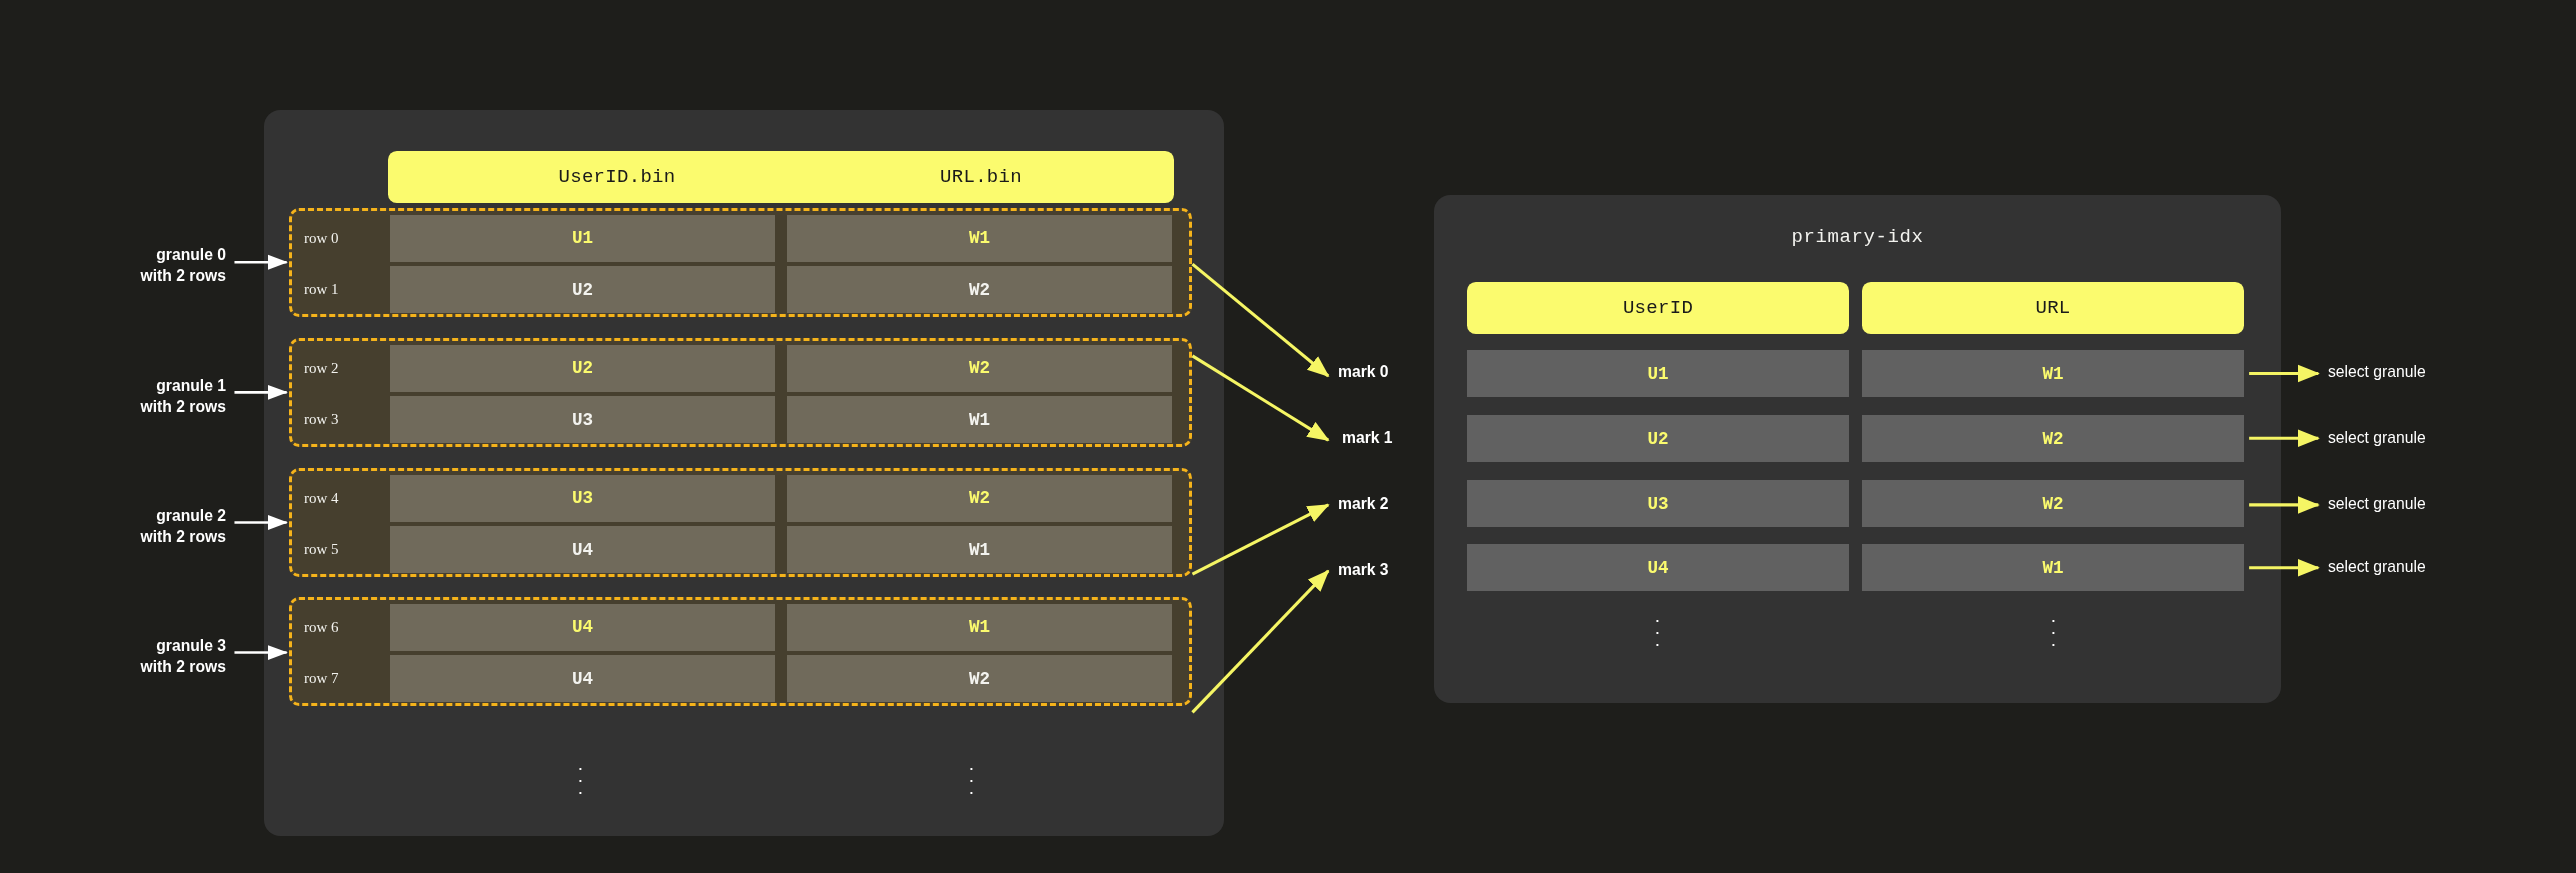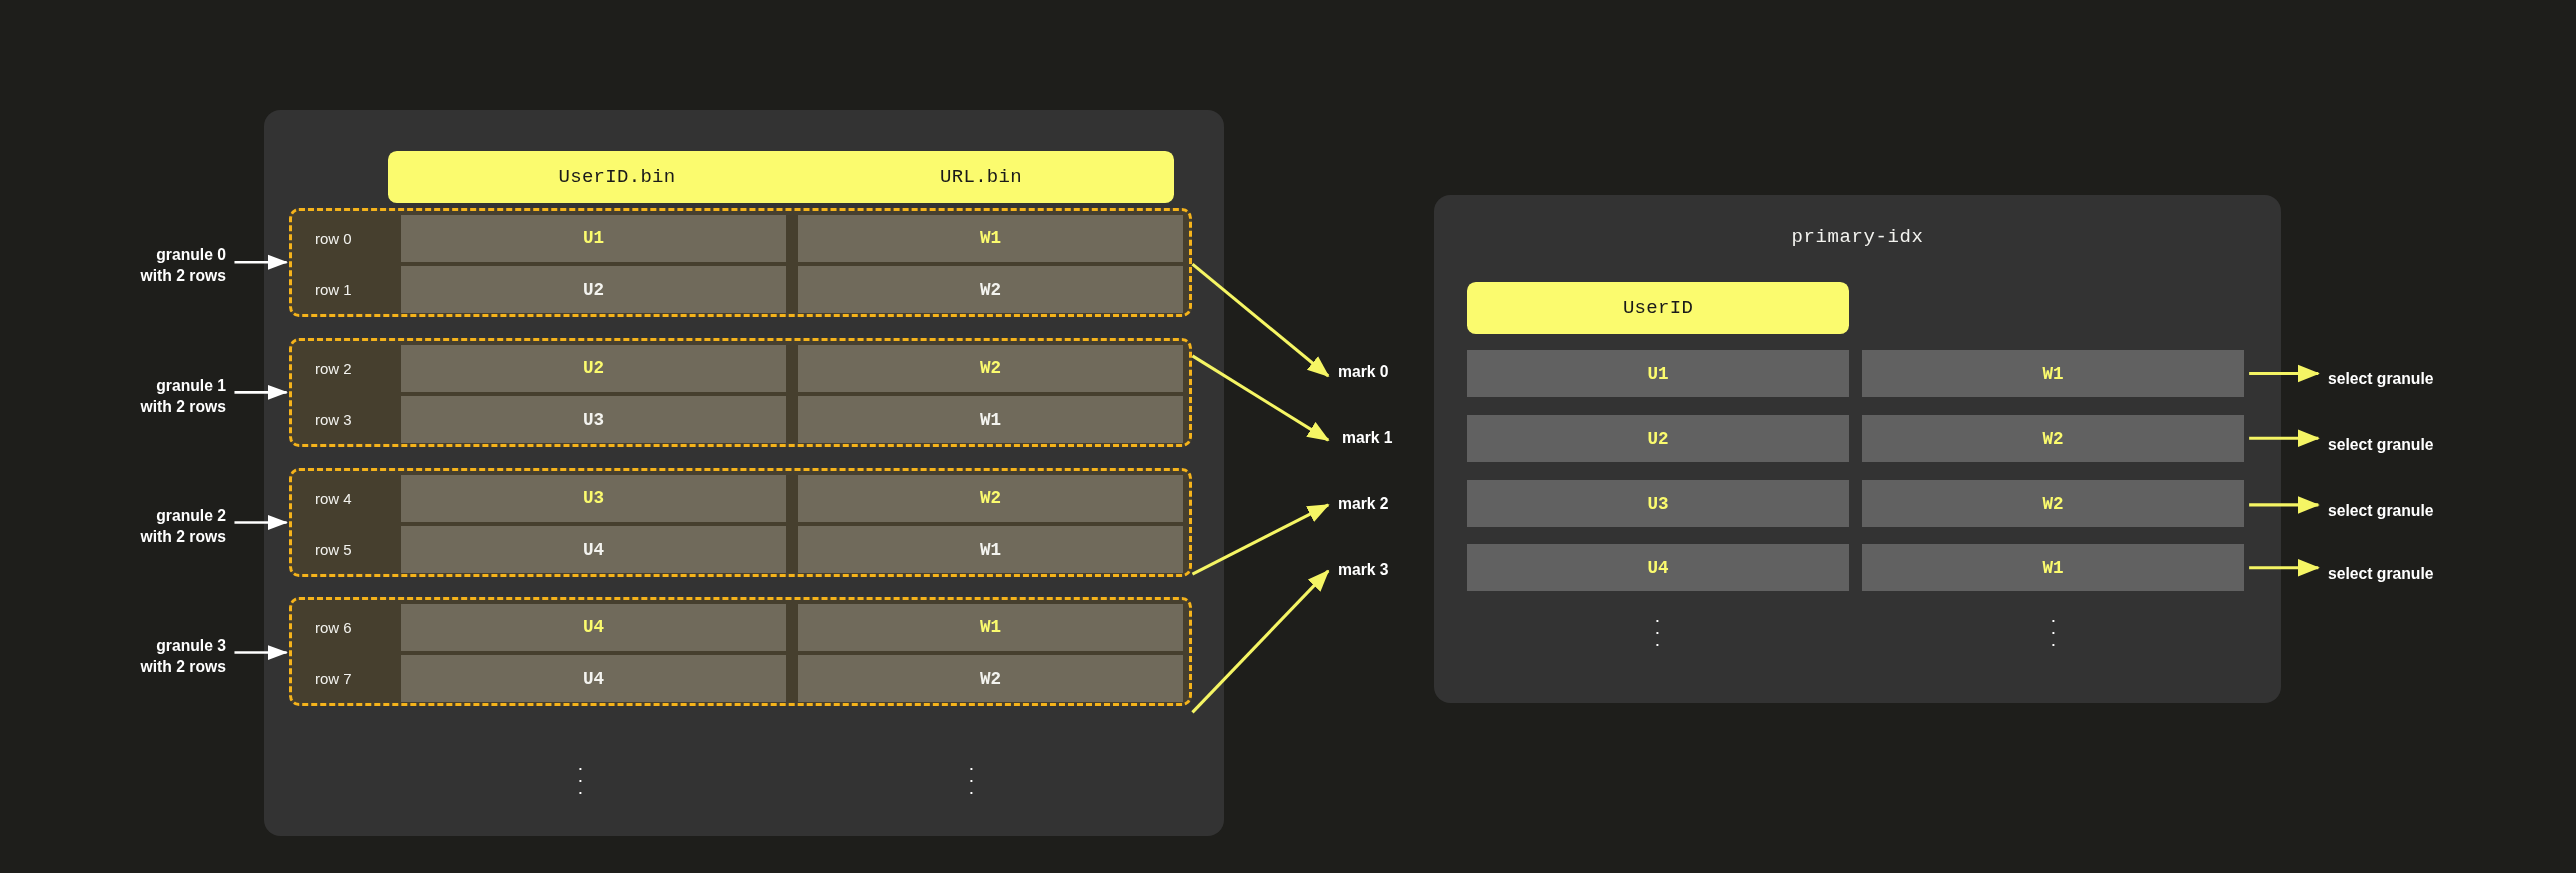--- a/index.html
+++ b/index.html
@@ -87,23 +87,23 @@
     width: 100%;
     height: 47px;
     display: flex;
     align-items: center;
   }
   .data-row.r-top { top: 3.8px; }
   .data-row.r-bot { top: 55px; }
 
   .row-label {
     width: 43px;
-    margin-left: 23px;
+    margin-left: 12px;
     color: #f3f3ef;
-    font-family: Liberation Sans, sans-serif;
+    font-family: Liberation Serif, serif;
     font-size: 15px;
     white-space: pre;
     flex: none;
   }
   .cell {
     position: relative;
     height: 47px;
     background: #706a5b;
     display: flex;
     align-items: center;
@@ -162,24 +162,23 @@
   #mark-0 { left: 1338px; top: 363px; }
   #mark-1 { left: 1342px; top: 429px; }
   #mark-2 { left: 1338px; top: 495px; }
   #mark-3 { left: 1338px; top: 561px; }
 
   
   .select-label {
     position: absolute;
     color: #ffffff;
     font-size: 15.7px;
-    font-weight: bold;
+    font-weight: normal;
     white-space: nowrap;
     left: 2328px;
-    margin-top: 7px;
   }
   #sel-0 { top: 363px; }
   #sel-1 { top: 429px; }
   #sel-2 { top: 495px; }
   #sel-3 { top: 558px; }
 
   
   #idx-title {
     position: absolute;
     left: 1434px;
@@ -314,20 +313,21 @@
 
   <div class="mark-label" id="mark-0">mark 0</div>
   <div class="mark-label" id="mark-1">mark 1</div>
   <div class="mark-label" id="mark-2">mark 2</div>
   <div class="mark-label" id="mark-3">mark 3</div>
 
   <div class="panel" id="idx-panel"></div>
   <div id="idx-title">primary-idx</div>
 
   <div class="col-chip" id="chip-userid">UserID</div>
+  <div class="col-chip" id="chip-url">URL</div>
 
   <div class="idx-row" id="idx-row-0">
     <span class="idx-cell k">U1</span>
     <span class="idx-cell v">W1</span>
   </div>
   <div class="idx-row" id="idx-row-1">
     <span class="idx-cell k">U2</span>
     <span class="idx-cell v">W2</span>
   </div>
   <div class="idx-row" id="idx-row-2">

